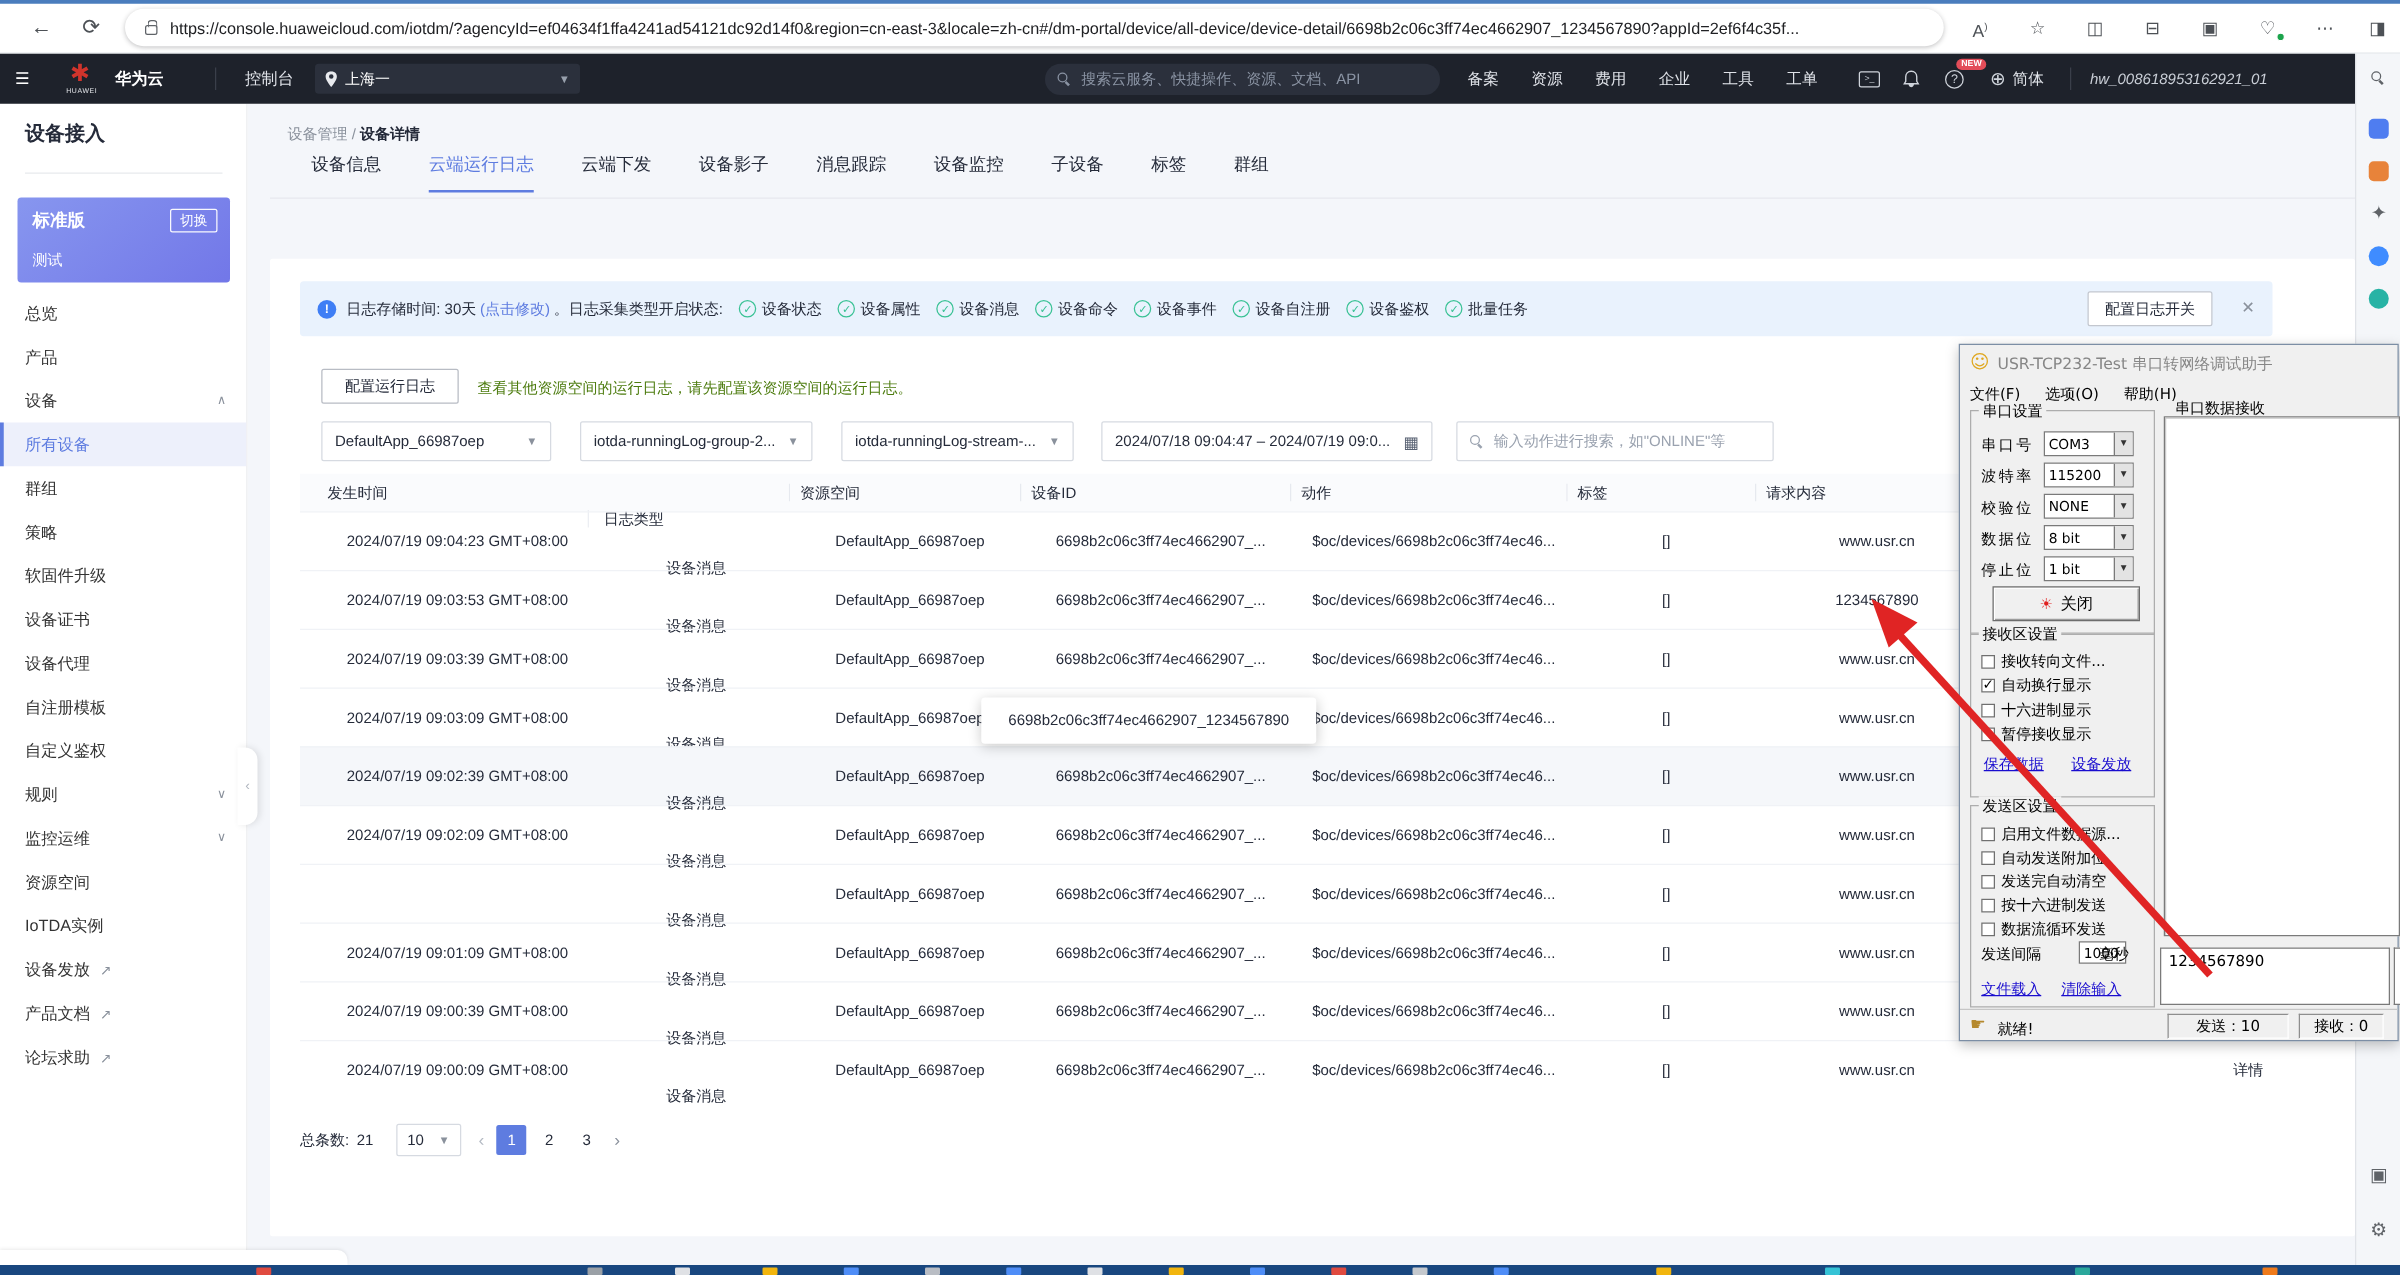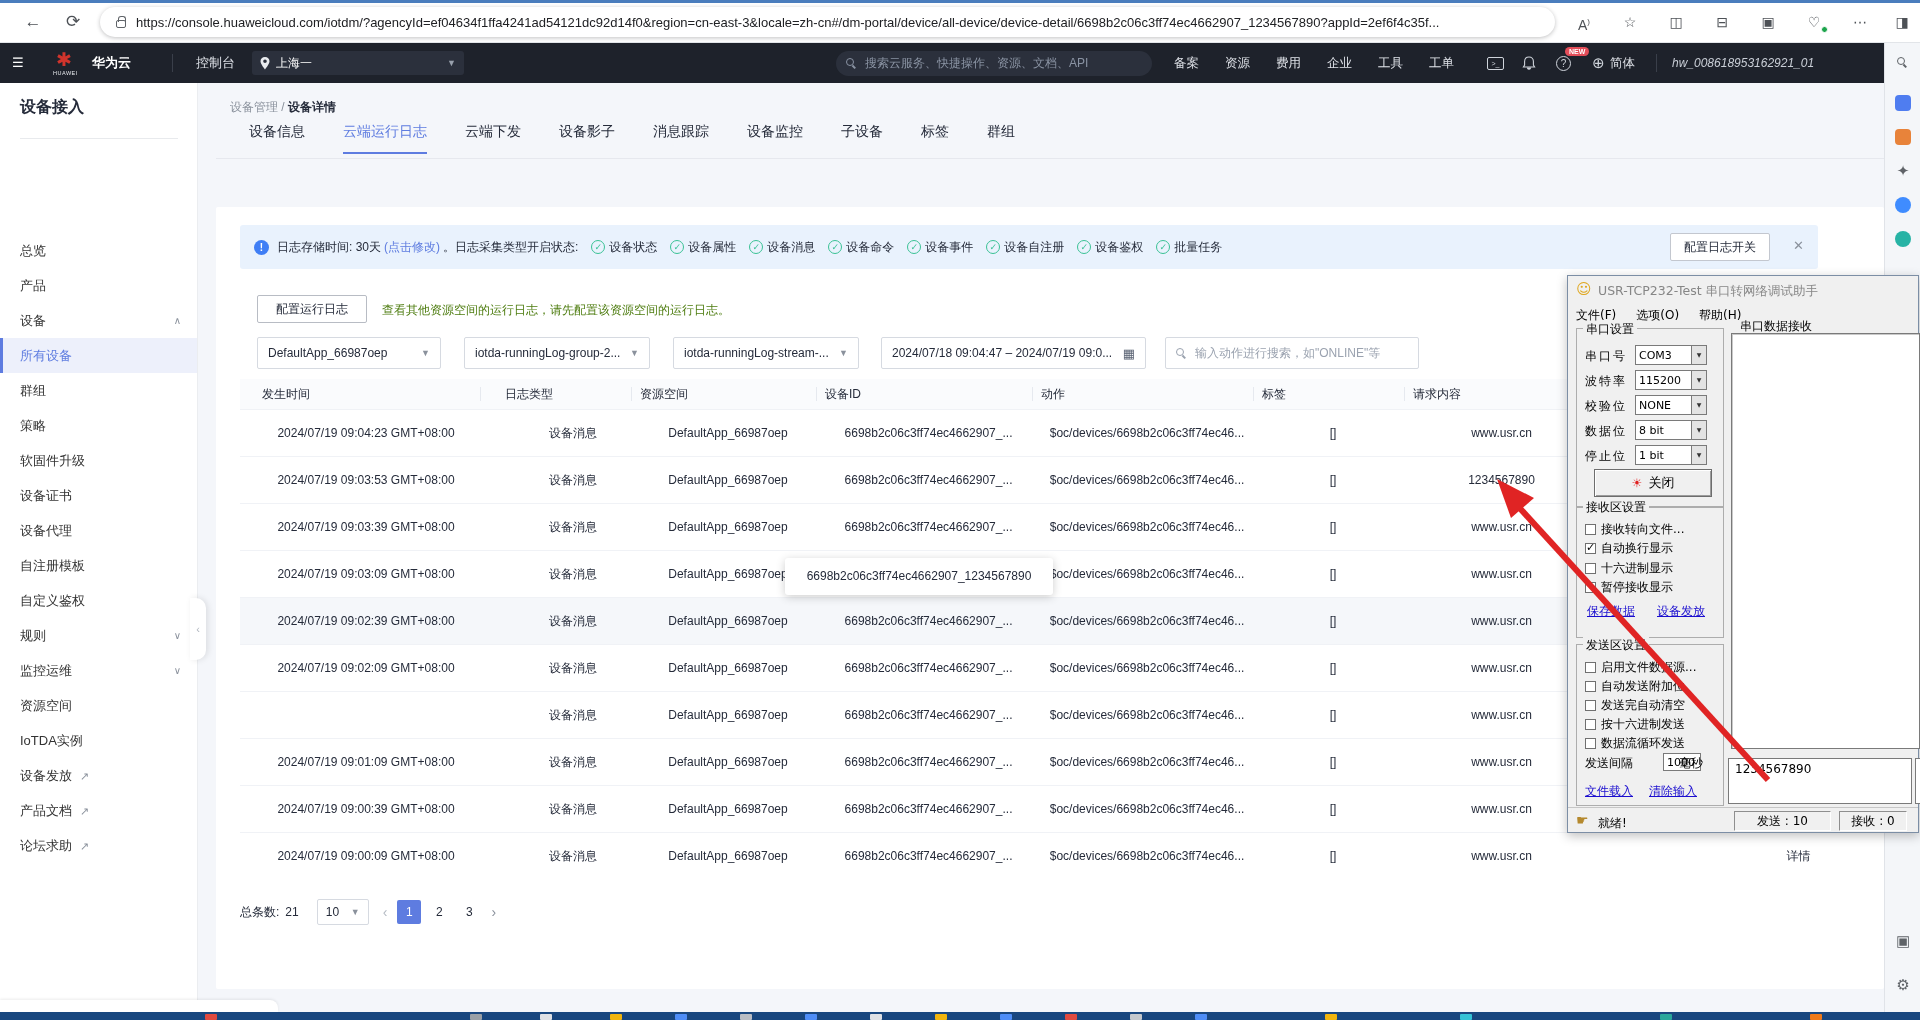--- a/index.html
+++ b/index.html
@@ -106,21 +106,21 @@
   .fsearch .ph { margin-left:8px; white-space:nowrap; overflow:hidden;}
 
   
   .tbl { position:absolute; left:24px; top:172px; width:1644px;}
   .thead { position:relative; height:30px; background:#fafbfd;}
   .thead .td { line-height:30px; color:#252b3a; }
   .trow { position:relative; height:47px; border-top:1px solid #f0f2f6;text-align:center;}
   .trow .td { line-height:47px; color:#252b3a;}
   .trow.on { background:#f5f7fa;}
   .td { position:absolute; top:0; font-size:12px; white-space:nowrap; overflow:hidden;}
-  .c0{left:0;width:230px;padding-left:22px;} .c1{left:240px;width:161px;padding-left:25px;}
+  .c0{left:0;width:230px;padding-left:22px;} .c1{left:230px;width:161px;padding-left:13px;margin-top:21px;}
   .c2{left:391px;width:185px;padding-left:9px;} .c3{left:576px;width:216px;padding-left:9px;}
   .c4{left:792px;width:221px;padding-left:9px;} .c5{left:1013px;width:151px;padding-left:9px;}
   .c6{left:1164px;width:186px;padding-left:9px;} .c7{left:1350px;width:294px;padding-left:123px;}
   .thead .td:not(.c0)::before{content:"";position:absolute;left:0;top:8px;height:14px;width:1px;background:#e6e9ef;}
   .oplink { color:#5e7ce0; cursor:pointer;}
   .dtooltip { position:absolute; left:569px; top:351px; width:268px; height:37px; background:#fff; border-radius:3px;
               box-shadow:0 2px 10px rgba(0,0,0,.20); font-size:12px; color:#252b3a; text-align:center; line-height:37px; z-index:5;}
 
   
   .pgn { position:absolute; left:24px; top:692px; height:26px; display:flex; align-items:center; font-size:12px; color:#252b3a;}
@@ -256,20 +256,25 @@
   <span class="eic eglyph" style="top:120px;">✦</span>
   <span class="eic" style="top:154px; background:#3f8cff; border-radius:50%;"></span>
   <span class="eic" style="top:188px; background:#27b3a5; border-radius:50%;"></span>
   <span class="eic eglyph" style="top:890px;">▣</span>
   <span class="eic eglyph" style="top:934px;">⚙</span>
 </div>
 
 <div class="lsb">
   <div class="lsb-title">设备接入</div>
   <div class="lsb-hr"></div>
+  <div class="plancard">
+    <div class="pname">标准版</div>
+    <div class="pswitch">切换</div>
+    <div class="pinst">测试</div>
+  </div>
   <div class="menu">
 
       <div class="mitem">
         <span>总览</span><span class="extic"></span><span class="chev"></span>
       </div>
 
       <div class="mitem">
         <span>产品</span><span class="extic"></span><span class="chev"></span>
       </div>
 

